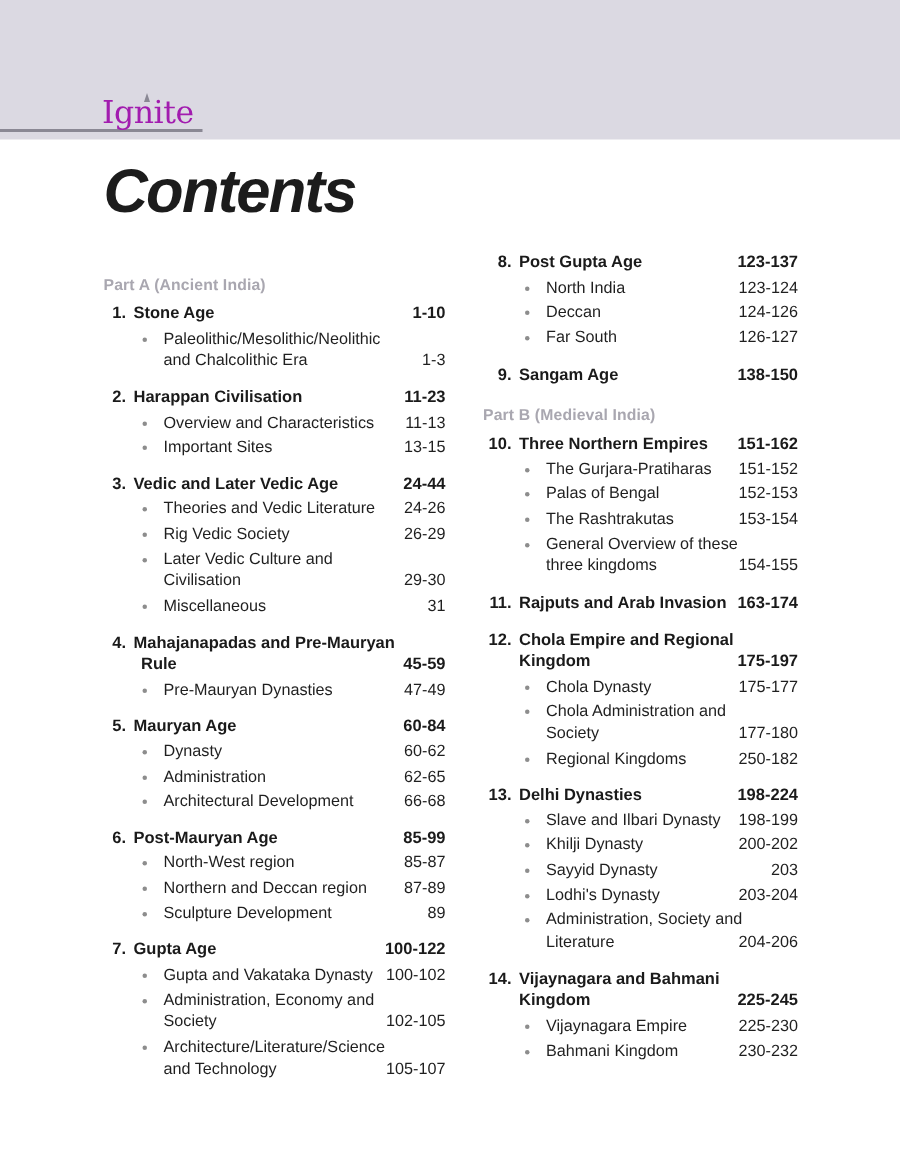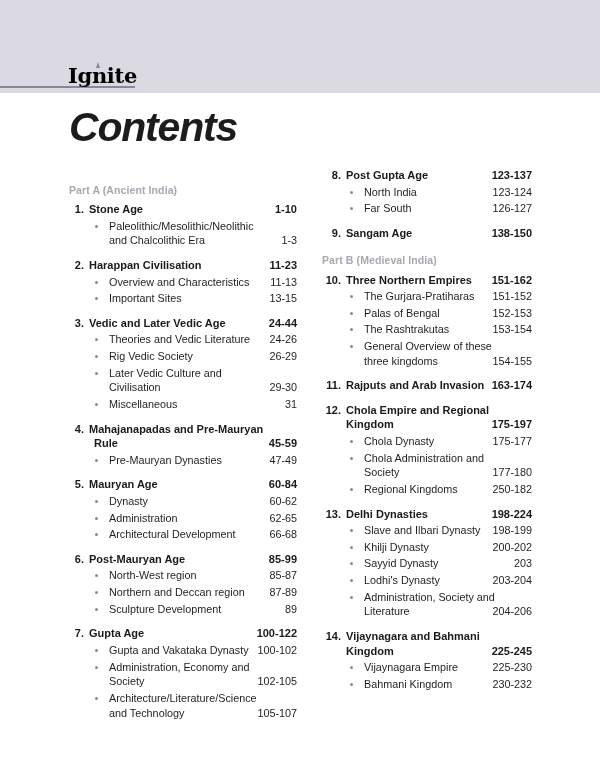--- a/index.html
+++ b/index.html
@@ -40,23 +40,23 @@
     width: 135px;
     height: 2px;
     background: #8a8894;
   }
   .brand-text {
     position: absolute;
     left: 68px;
     bottom: 4px;
     font-family: "DejaVu Serif", serif;
     font-size: 21px;
-    font-weight: 700;
+    font-weight: 400;
     letter-spacing: -0.3px;
-    color: #000000;
+    color: #a21caf;
     line-height: 1;
   }
   .brand-flame {
     position: absolute;
     left: 96px;
     bottom: 22px;
     width: 0;
     height: 0;
     border-left: 2.5px solid transparent;
     border-right: 2.5px solid transparent;
@@ -391,20 +391,25 @@
           <span class="chap-title">Post Gupta Age</span>
           <span class="chap-pages">123-137</span>
         </div>
         <div class="subitem">
           <span class="bullet"></span>
           <span class="sub-text">North India</span>
           <span class="sub-pages">123-124</span>
         </div>
         <div class="subitem">
           <span class="bullet"></span>
+          <span class="sub-text">Deccan</span>
+          <span class="sub-pages">124-126</span>
+        </div>
+        <div class="subitem">
+          <span class="bullet"></span>
           <span class="sub-text">Far South</span>
           <span class="sub-pages">126-127</span>
         </div>
       </div>
       <div class="chapter">
         <div class="chapter-head">
           <span class="chap-num">9.</span>
           <span class="chap-title">Sangam Age</span>
           <span class="chap-pages">138-150</span>
         </div>

